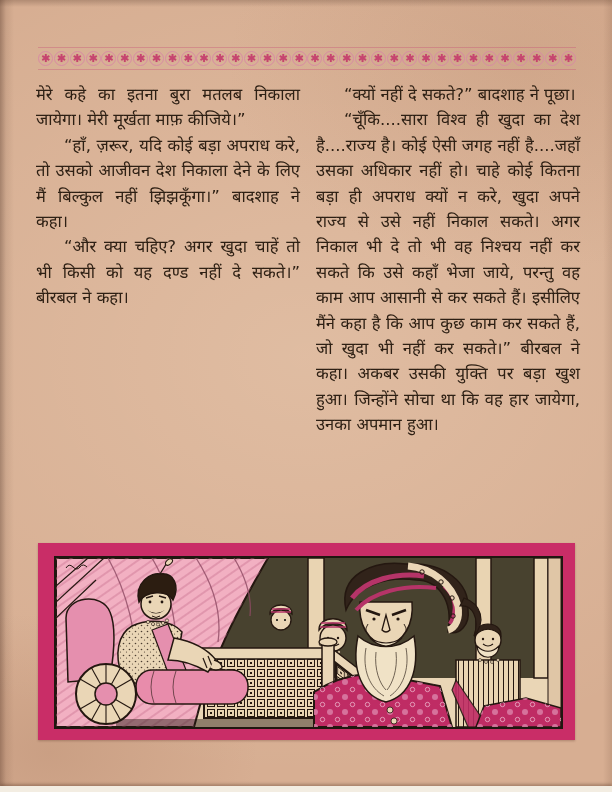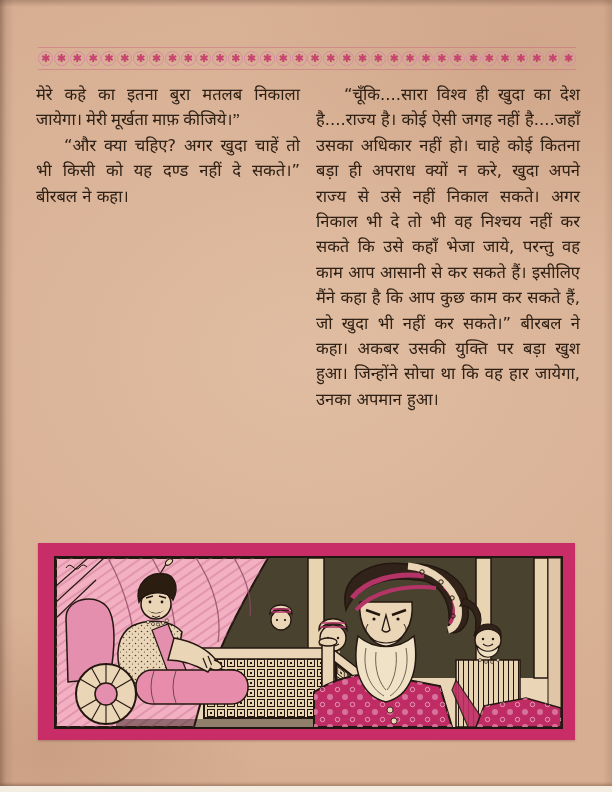--- a/index.html
+++ b/index.html
@@ -42,21 +42,21 @@
   
   .text-columns{
     position:absolute;left:36px;top:82px;width:544px;
     display:flex;gap:16px;
     color:#2e2014;
     font-size:16.5px;line-height:25.4px;
     text-align:justify;
   }
   .col{width:50%;}
   .col p{margin:0;text-indent:1.7em;}
-  .col p.no-indent{text-indent:0;font-family:Liberation Serif, serif;}
+  .col p.no-indent{text-indent:0;}
   
   .illustration{
     position:absolute;left:38px;top:543px;width:537px;height:197px;
     background:#c92d67;
     box-shadow:0 1px 2px rgba(80,40,30,0.3);
   }
   .illustration .plate{
     position:absolute;left:16px;top:13px;width:505px;height:169px;
     border:2.5px solid #201710;
     box-sizing:content-box;
@@ -102,23 +102,25 @@
       <span class="orn-unit">✱</span>
       <span class="orn-unit">✱</span>
       <span class="orn-unit">✱</span>
       <span class="orn-unit">✱</span>
       <span class="orn-unit">✱</span>
     </div>
 
   <div class="text-columns">
     <div class="col" id="left-col">
         <p class="no-indent">मेरे कहे का इतना बुरा मतलब निकाला जायेगा। मेरी मूर्खता माफ़ कीजिये।”</p>
+        <p>“हाँ, ज़रूर, यदि कोई बड़ा अपराध करे, तो उसको आजीवन देश निकाला देने के लिए मैं बिल्कुल नहीं झिझकूँगा।” बादशाह ने कहा।</p>
         <p>“और क्या चहिए? अगर खुदा चाहें तो भी किसी को यह दण्ड नहीं दे सकते।” बीरबल ने कहा।</p>
       </div>
     <div class="col" id="right-col">
+        <p>“क्यों नहीं दे सकते?” बादशाह ने पूछा।</p>
         <p>“चूँकि....सारा विश्व ही खुदा का देश है....राज्य है। कोई ऐसी जगह नहीं है....जहाँ उसका अधिकार नहीं हो। चाहे कोई कितना बड़ा ही अपराध क्यों न करे, खुदा अपने राज्य से उसे नहीं निकाल सकते। अगर निकाल भी दे तो भी वह निश्चय नहीं कर सकते कि उसे कहाँ भेजा जाये, परन्तु वह काम आप आसानी से कर सकते हैं। इसीलिए मैंने कहा है कि आप कुछ काम कर सकते हैं, जो खुदा भी नहीं कर सकते।” बीरबल ने कहा। अकबर उसकी युक्ति पर बड़ा खुश हुआ। जिन्होंने सोचा था कि वह हार जायेगा, उनका अपमान हुआ।</p>
       </div>
   </div>
 
   <div class="illustration">
     <div class="plate">
       <svg viewBox="0 0 505 169" xmlns="http://www.w3.org/2000/svg" role="img">
         <defs>
           <pattern id="grid" width="10" height="10" patternUnits="userSpaceOnUse">
             <rect width="10" height="10" fill="#e9d4b2"></rect>

